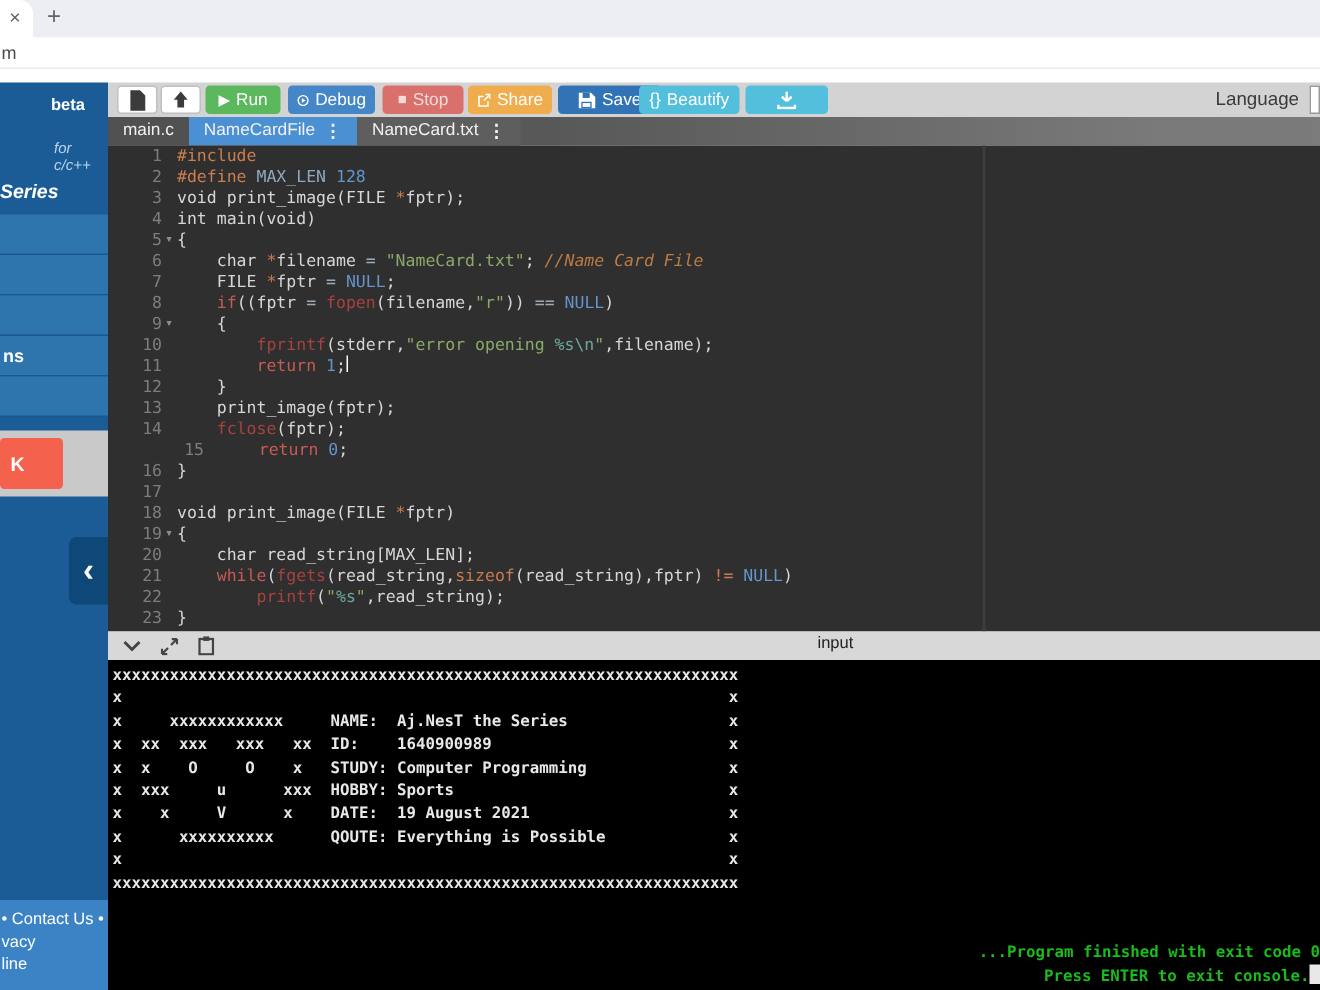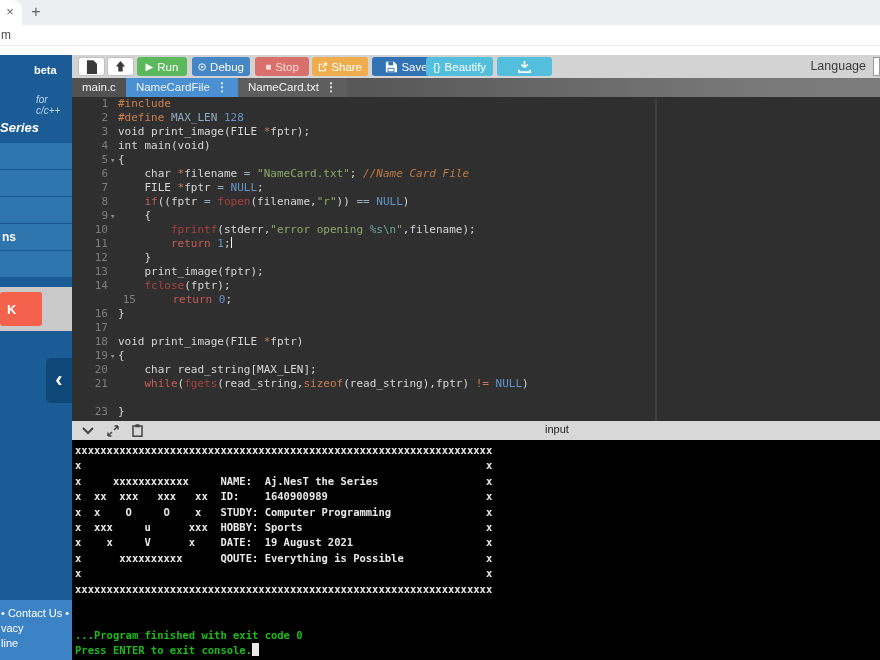--- a/index.html
+++ b/index.html
@@ -59,21 +59,21 @@
   .t-kw{color:#c65b53}.t-fn{color:#a8423e}.t-str{color:#8ba968}.t-esc{color:#6ba79b}
   .t-com{color:#bd7b45;font-style:italic}.t-op{color:#9aaab8}.t-ast{color:#c87a52}
   .cursor{display:inline-block;width:1.5px;height:11px;background:#fff;vertical-align:-1px;}
   
   .console-header{position:absolute;top:421px;left:72px;width:808px;height:19px;background:#d8d8d8;display:flex;align-items:center;gap:13px;padding-left:10px;box-sizing:border-box;}
   .ch-icon{display:inline-flex;align-items:center;}
   .input-label{position:absolute;left:473px;top:2px;font-size:11px;color:#222;}
   .console{position:absolute;top:440px;left:72px;width:808px;height:220px;background:#000;padding:3px 0 0 3px;box-sizing:border-box;
            font:bold 10.5px "DejaVu Sans Mono",monospace;}
   .con-line{height:15.4px;line-height:15.4px;white-space:pre;color:#e8e8e8;}
-  .con-line.status{color:#1abb1a;}
+  .con-line.status{color:#1abb1a;text-align:right;}
   .block-cursor{display:inline-block;width:7px;height:13px;background:#e8e8e8;vertical-align:-2px;}
 </style>
 </head>
 <body>
 
 <div class="tabstrip">
   <div class="active-tab">
     <div class="tab-close">×</div>
   </div>
   <div class="newtab">+</div>
@@ -192,20 +192,21 @@
     <div class="cl" style="top: 154px;"><span class="ln">12</span><span class="code"><span class="t-pl">    }</span></span></div>
     <div class="cl" style="top: 168px;"><span class="ln">13</span><span class="code"><span class="t-pl">    print_image(fptr);</span></span></div>
     <div class="cl" style="top: 182px;"><span class="ln">14</span><span class="code"><span class="t-fn">    fclose</span><span class="t-pl">(fptr);</span></span></div>
     <div class="cl" style="top: 196px; margin-left: 28px;"><span class="ln">15</span><span class="code"><span class="t-kw">    return</span><span class="t-pl"> </span><span class="t-num">0</span><span class="t-pl">;</span></span></div>
     <div class="cl" style="top: 210px;"><span class="ln">16</span><span class="code"><span class="t-pl">}</span></span></div>
     <div class="cl" style="top: 224px;"><span class="ln">17</span><span class="code"></span></div>
     <div class="cl" style="top: 238px;"><span class="ln">18</span><span class="code"><span class="t-pl">void print_image(FILE </span><span class="t-ast">*</span><span class="t-pl">fptr)</span></span></div>
     <div class="cl" style="top: 252px; text-decoration: underline;"><span class="ln">19</span><span class="fold">▾</span><span class="code"><span class="t-pl">{</span></span></div>
     <div class="cl" style="top: 266px;"><span class="ln">20</span><span class="code"><span class="t-pl">    char read_string[MAX_LEN];</span></span></div>
     <div class="cl" style="top: 280px;"><span class="ln">21</span><span class="code"><span class="t-kw">    while</span><span class="t-pl">(</span><span class="t-fn">fgets</span><span class="t-pl">(read_string,</span><span class="t-ast">sizeof</span><span class="t-pl">(read_string),fptr) </span><span class="t-ast">!=</span><span class="t-pl"> </span><span class="t-num">NULL</span><span class="t-pl">)</span></span></div>
+    <div class="cl" style="top: 294px;"><span class="ln">22</span><span class="code"><span class="t-fn">        printf</span><span class="t-pl">(</span><span class="t-str">"</span><span class="t-esc">%s</span><span class="t-str">"</span><span class="t-pl">,read_string);</span></span></div>
     <div class="cl" style="top: 308px;"><span class="ln">23</span><span class="code"><span class="t-pl">}</span></span></div>
   </div>
 
 <div class="console-header">
   <span class="ch-icon">
     <svg width="12" height="8" viewBox="0 0 12 8">
         <path d="M1 1l5 5 5-5" stroke="#444" stroke-width="2" fill="none"></path>
       </svg>
   </span>
   <span class="ch-icon">

